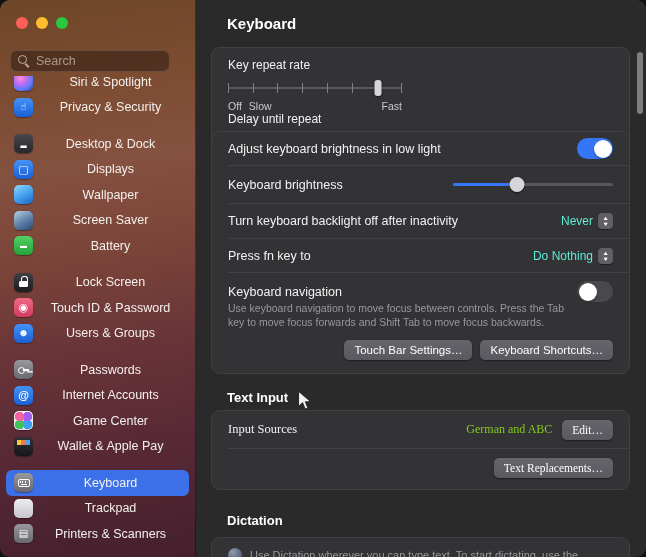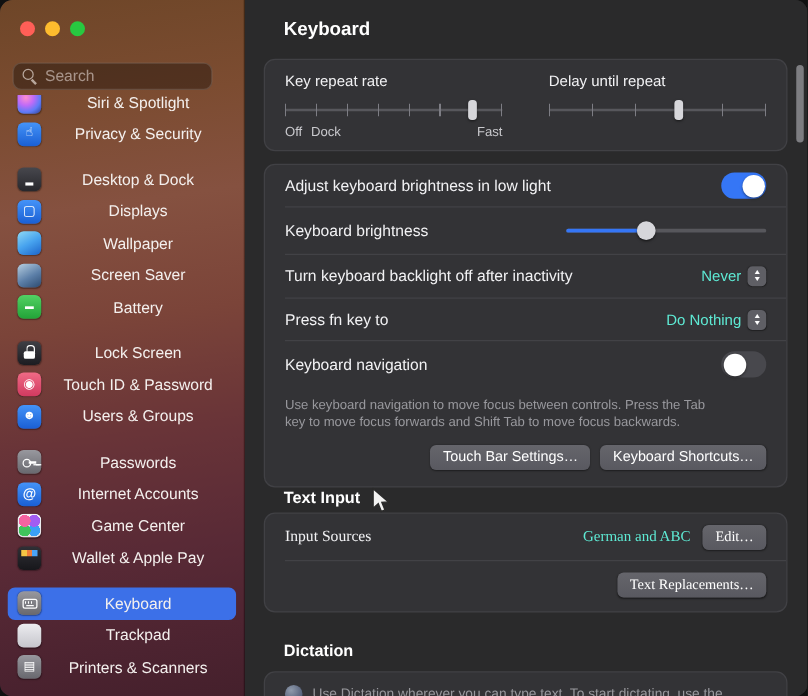--- a/index.html
+++ b/index.html
@@ -103,21 +103,21 @@
   .shape-kbd::after{ content:""; position:absolute; left:2px; bottom:1px; right:2px; height:1.2px; background:#fff; }
 
   
   .content { position:absolute; left:196px; top:0; right:0; bottom:0; background:#2a2a2b; overflow:hidden; }
   .page-title { position:absolute; top:15px; left:31px; font-size:15px; font-weight:bold; color:#fff; }
   .section-title { position:absolute; left:31px; font-size:13px; font-weight:bold; color:#fff; }
   .st-textinput { top:390px; } .st-dictation { top:513px; }
 
   .card { position:absolute; left:15px; width:419px; background:#333336;
     border:1px solid #414145; border-radius:9px; overflow:hidden; }
-  .card1 { top:47px; padding:10px 16px 8px; display:flex; justify-content:space-between; }
+  .card1 { top:47px; padding:10px 16px 8px; display:flex; justify-content:space-between;flex-direction:column; }
   .card2 { top:131px; }
   .card3 { top:410px;font-family:Liberation Serif, serif; }
   .card4 { top:537px; height:40px; }
 
   .slider-col { width:174px; }
   .slider-label { font-size:12px; color:#f2f2f4; }
   .tick-slider { position:relative; height:18px; margin-top:7px; }
   .tick-track { position:absolute; left:0; right:0; top:8px; height:2px; background:#57575c; border-radius:1px; }
   .ticks { position:absolute; left:0; right:0; top:4px; height:10px; }
   .ticks-8 { background-image:repeating-linear-gradient(90deg,#7d7d84 0 1px,transparent 1px 24.7px); }
@@ -148,30 +148,30 @@
 
   .popup { display:flex; align-items:center; gap:5px; }
   .popup-value { font-size:12px; color:#5eead4; }
   .popup-btn { width:15px; height:16px; border-radius:4px; background:#5f5f65;
     display:flex; flex-direction:column; align-items:center; justify-content:center;
     box-shadow:0 0.5px 1px rgba(0,0,0,.4); }
   .chev { display:block; font-size:5.5px; line-height:6px; color:#fff; transform:scaleX(1.25); }
 
   .prow-nav { padding:8px 16px 4px; }
   .prow-nav-head { display:flex; align-items:center; justify-content:space-between; }
-  .nav-desc { margin-top:16px; max-width:352px; font-size:10.5px; line-height:1.32; color:#98989d; }
+  .nav-desc { margin-top:0; max-width:352px; font-size:10.5px; line-height:1.32; color:#98989d; }
 
   .btn-row { display:flex; justify-content:flex-end; gap:8px; padding:6px 16px 13px; }
   .btn-row-c3 { padding:9px 16px 11px; }
   .btn { height:20px; padding:0 10px; border-radius:5px;
     background:linear-gradient(#65656b,#595960); color:#fff; font-size:11.5px;
     font-family:inherit; border:none; display:inline-flex; align-items:center;
     box-shadow:0 0.5px 1.5px rgba(0,0,0,.45); }
 
-  .muted-value { font-size:12px; color:#5eead4; margin-right:2px; }
+  .muted-value { font-size:12px; color:#84cc16; margin-right:2px; }
   .right-group { display:flex; align-items:center; gap:8px; }
 
   .prow-dict { display:flex; align-items:flex-start; gap:8px; padding:10px 16px; }
   .dict-icon { width:14px; height:14px; border-radius:50%; flex:0 0 auto;
     background:radial-gradient(circle at 35% 30%, #8f9aab, #55607a 70%, #3d4760); }
   .dict-text { font-size:11px; color:#98989d; line-height:1.3; }
 
   .scrollbar { position:absolute; right:3px; top:52px; width:6px; height:62px;
     border-radius:3px; background:#8c8c90; opacity:.85; }
 
@@ -308,21 +308,21 @@
     <section class="card card1">
       <div class="slider-col">
         <div class="slider-label">Key repeat rate</div>
         <div class="tick-slider">
           <div class="tick-track"></div>
           <div class="ticks ticks-8"></div>
           <span class="tick-thumb" style="left: 86%;"></span>
         </div>
         <div class="slider-ends">
           <span class="end-off">Off</span>
-          <span>Dock</span>
+          <span>Slow</span>
           <span class="end-max">Fast</span>
         </div>
       </div>
       <div class="slider-col">
         <div class="slider-label">Delay until repeat</div>
         <div class="tick-slider">
           <div class="tick-track"></div>
           <div class="ticks ticks-6"></div>
           <span class="tick-thumb" style="left: 60%;"></span>
         </div>

